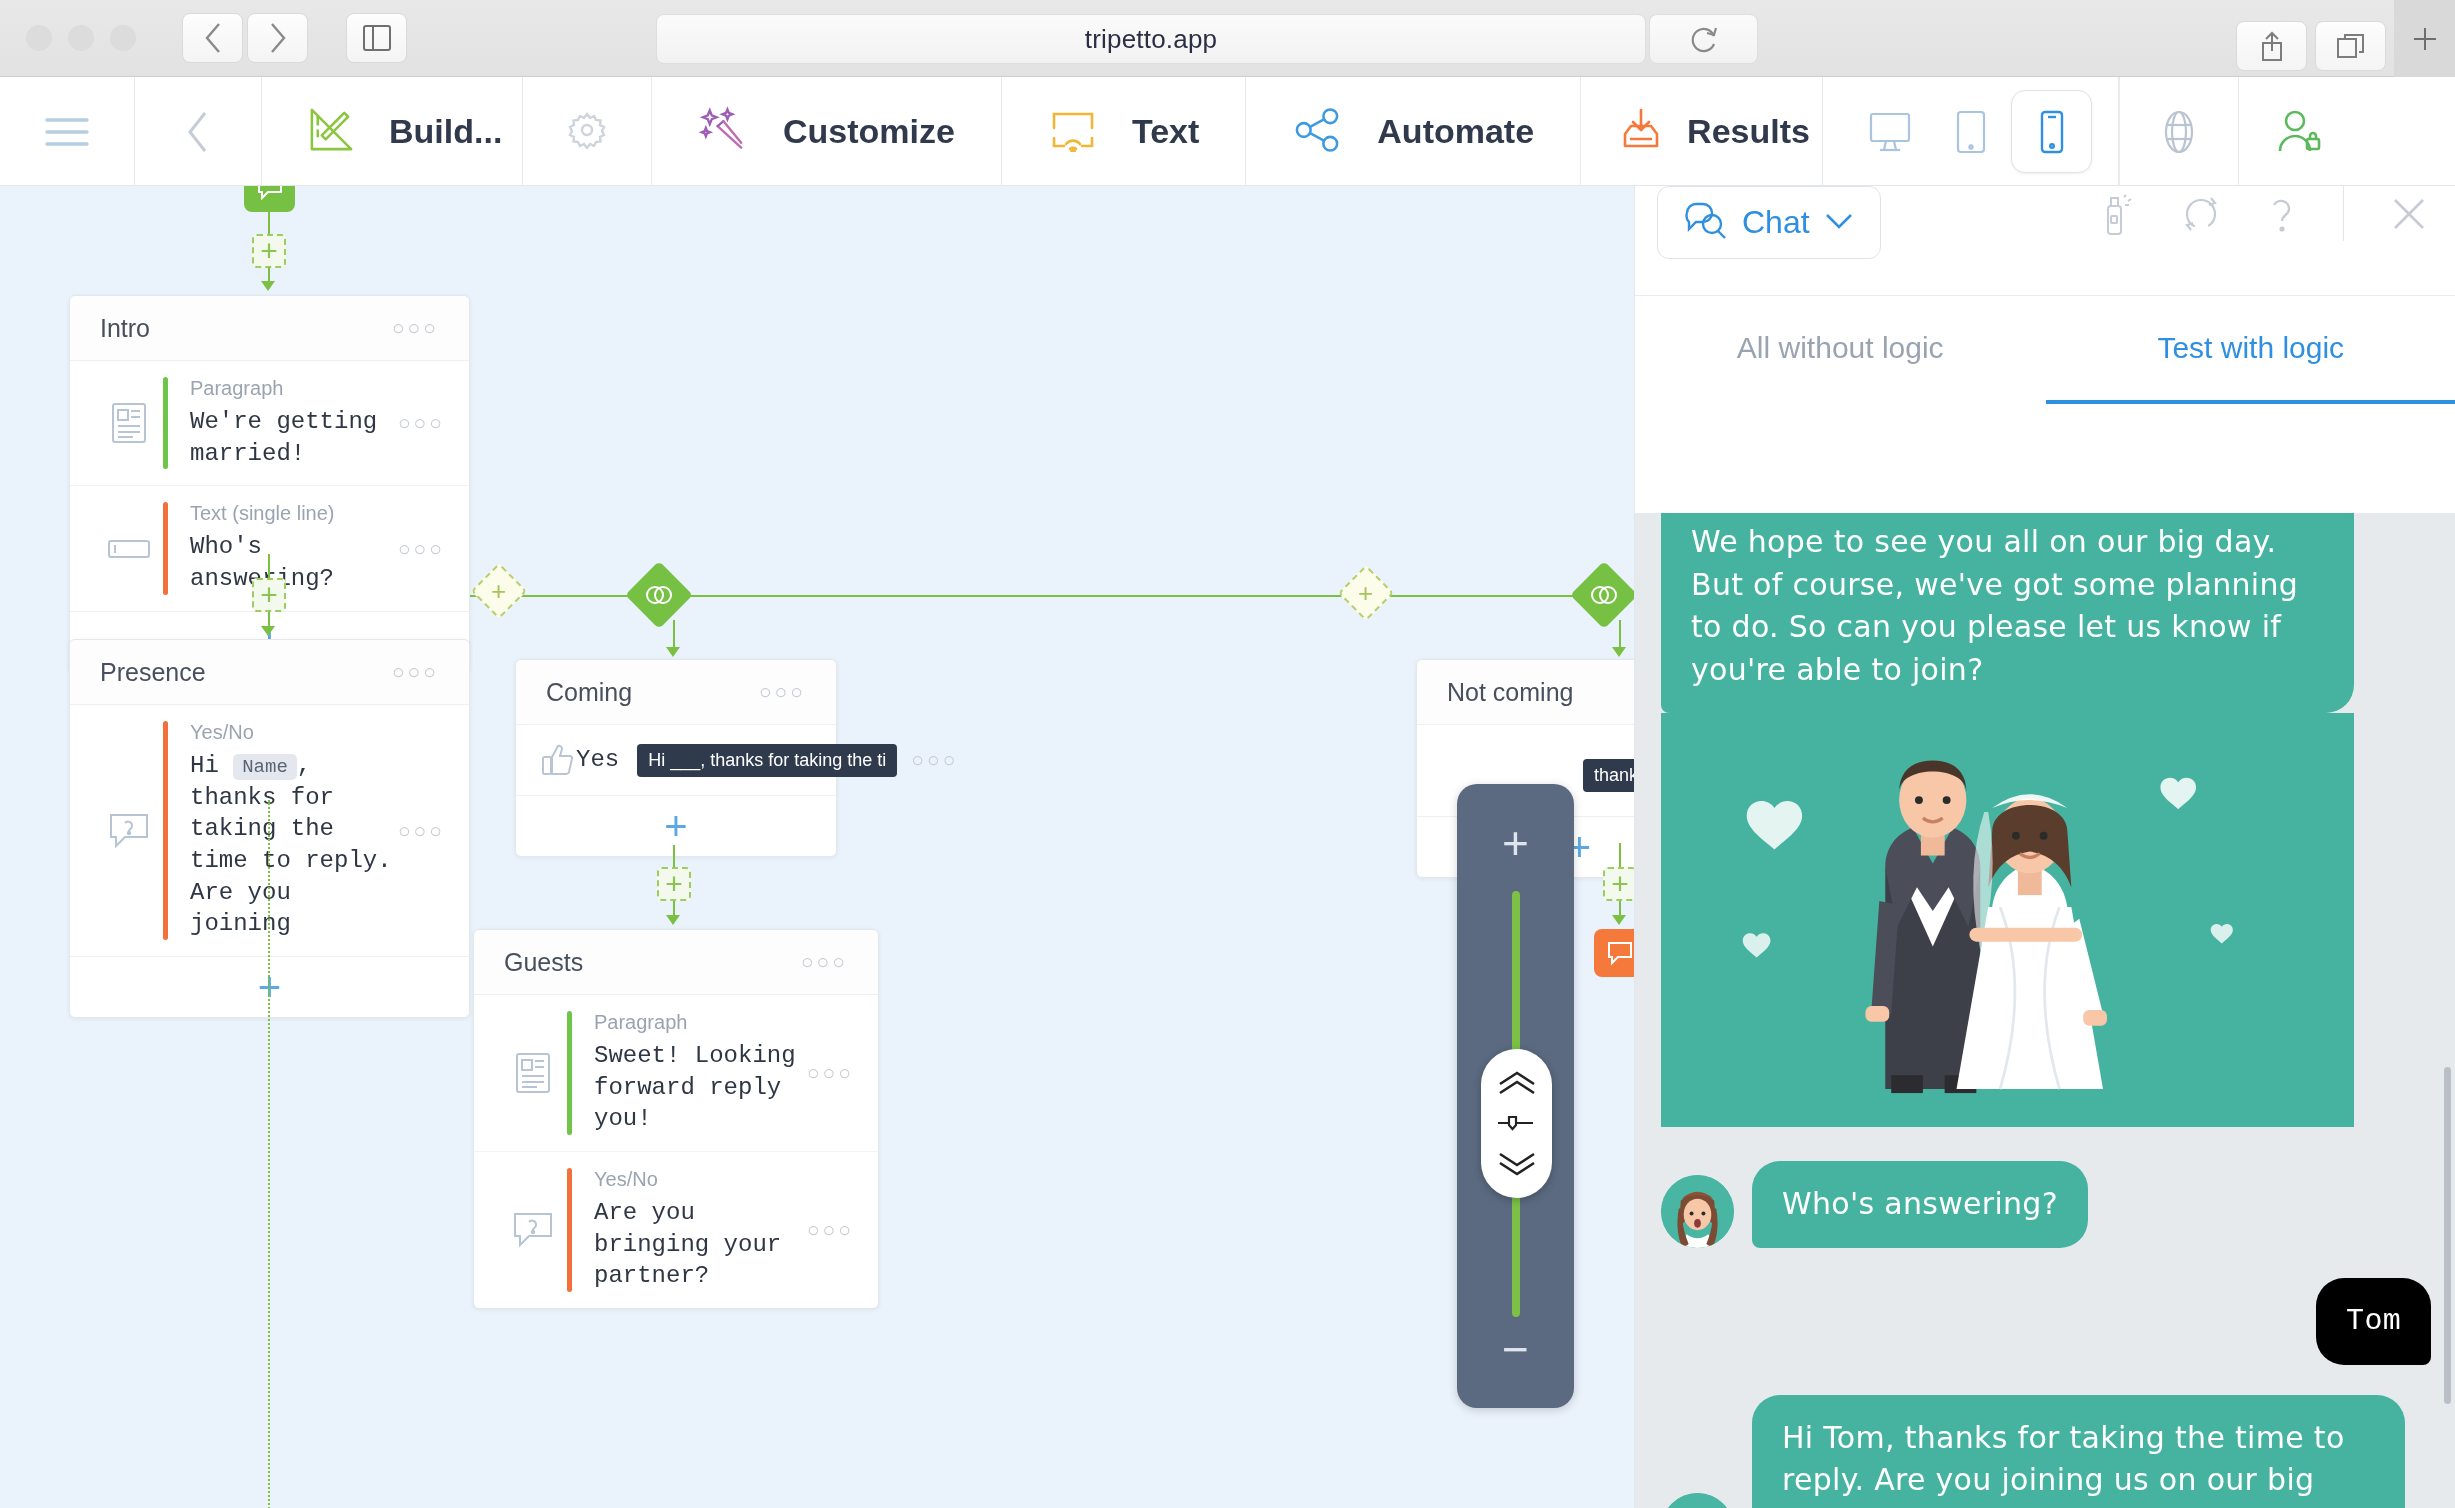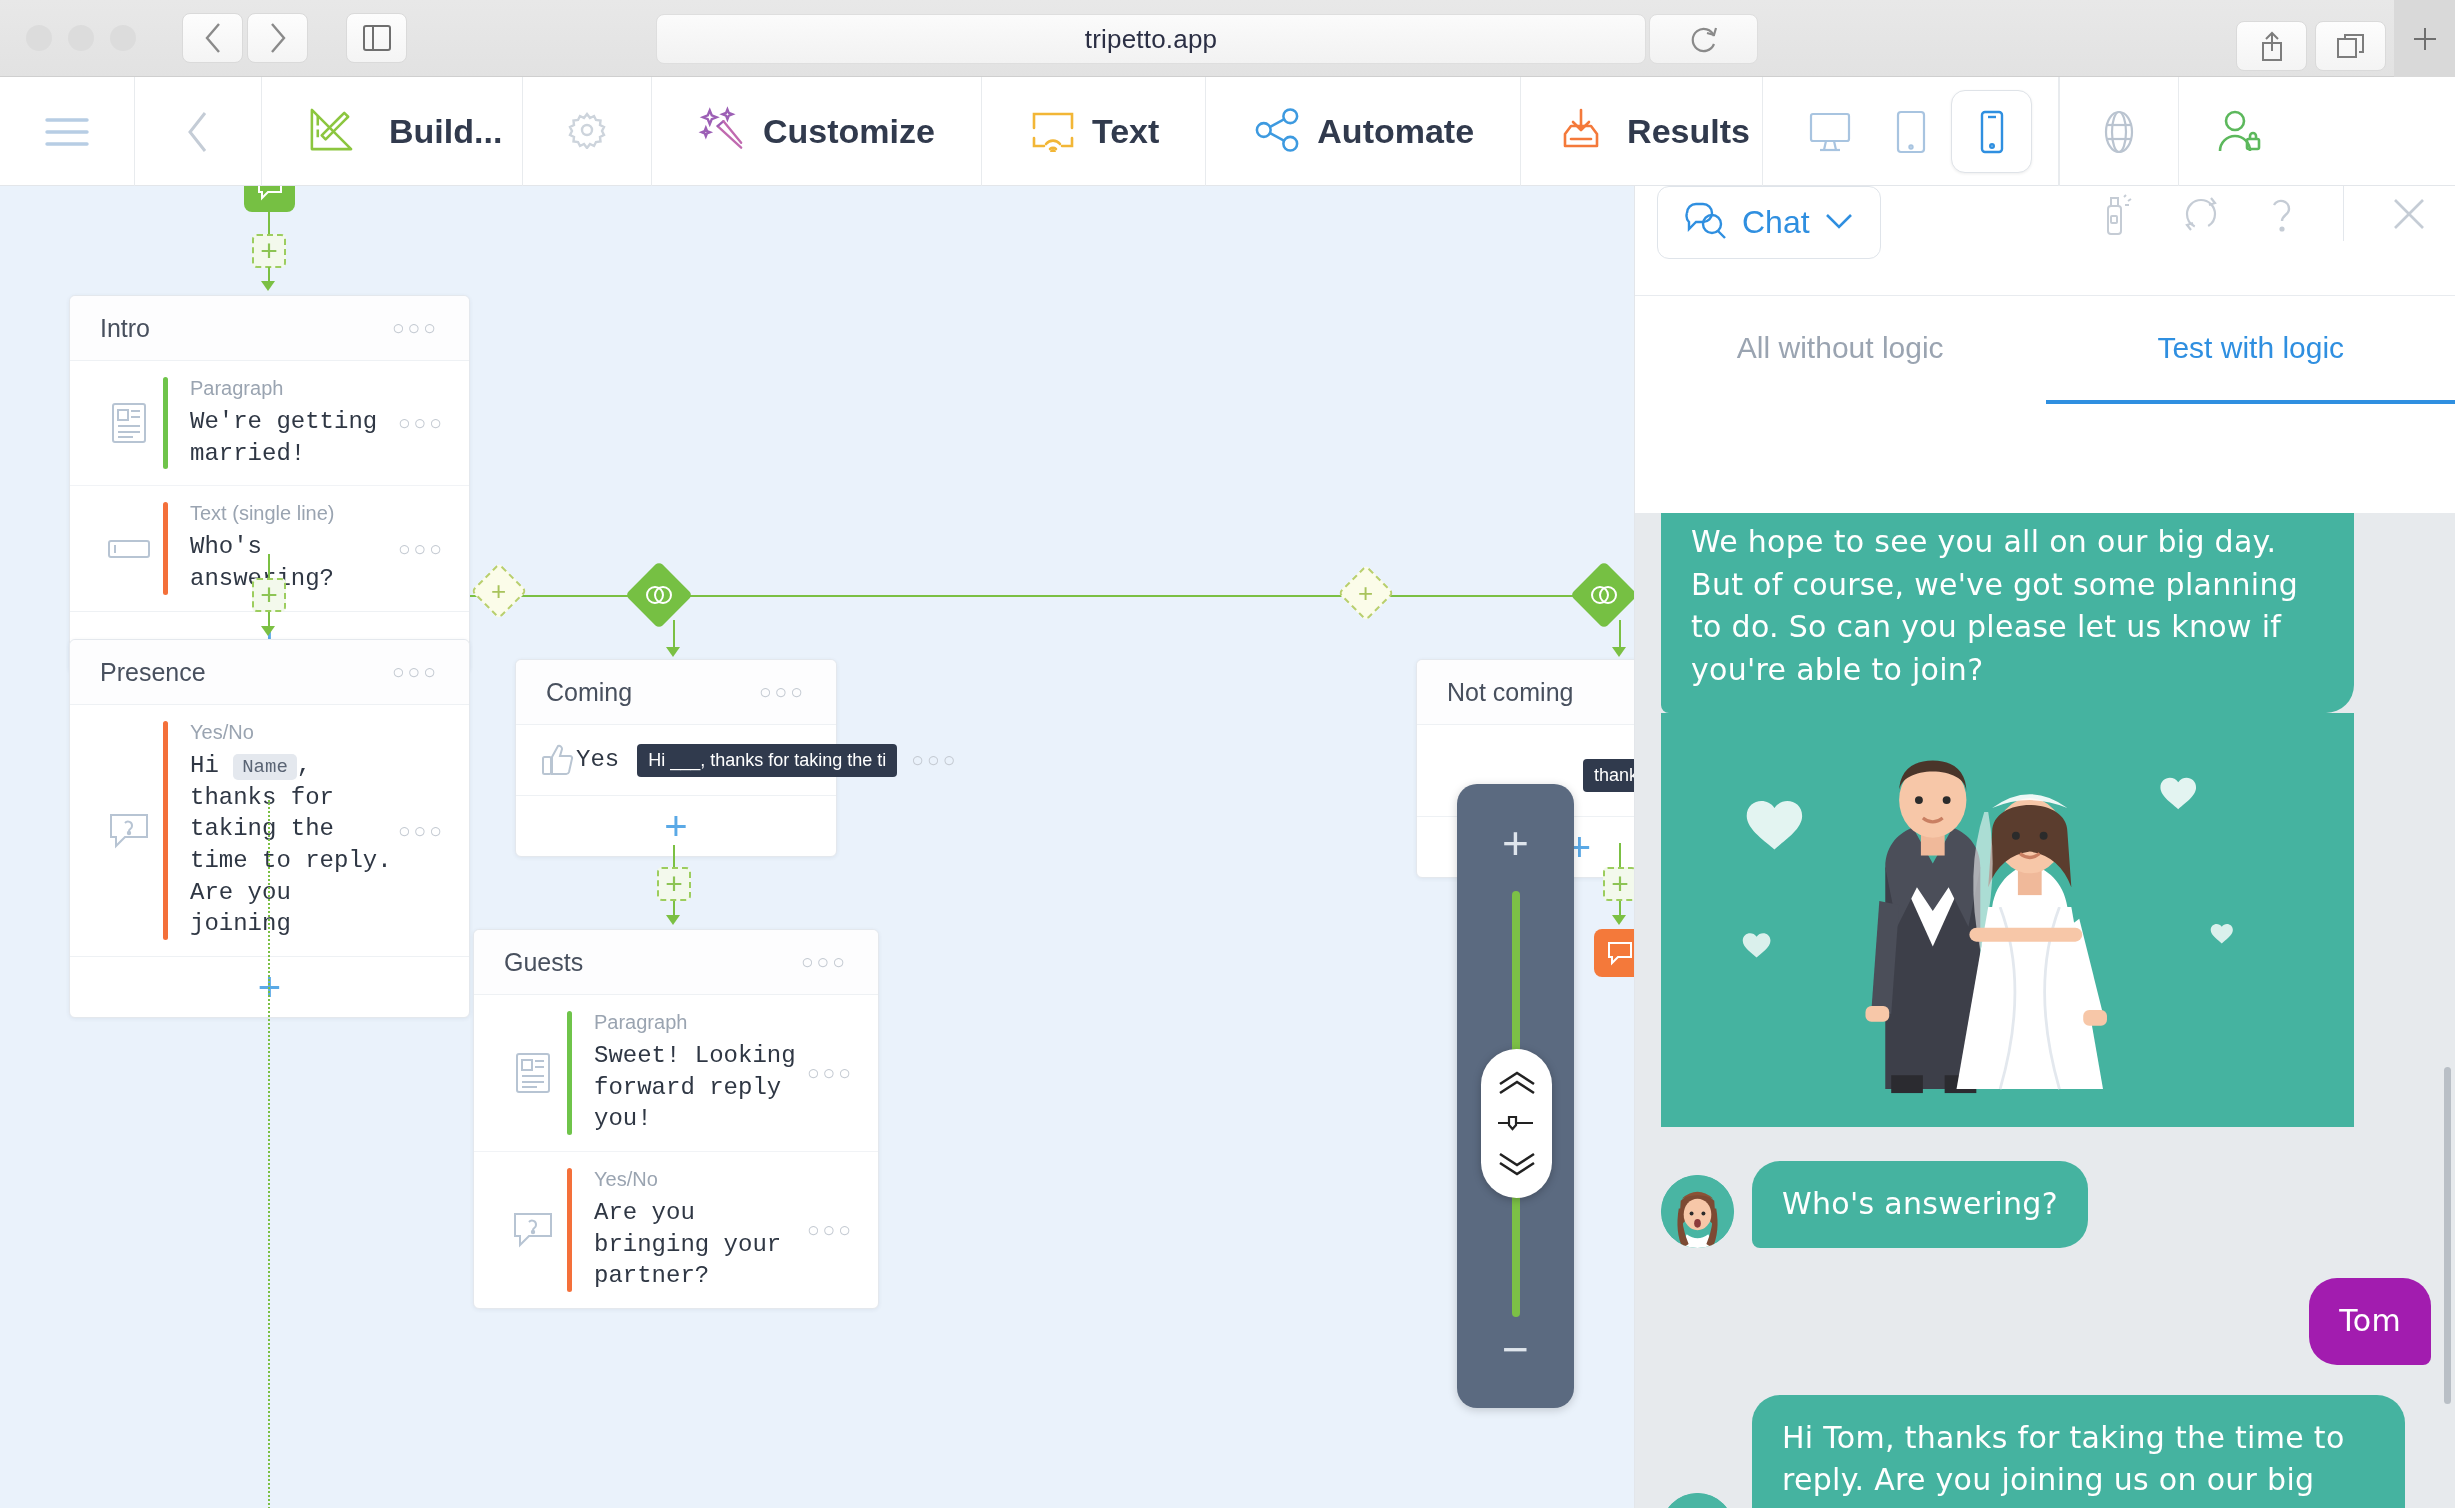--- a/index.html
+++ b/index.html
@@ -45,21 +45,21 @@
   .plusbtn { width:61px; height:77px; margin-top:-14px; background:#d9d9d9;
     display:flex; align-items:center; justify-content:center; color:#6f6f6f; border:none; border-radius:0;}
 
   
   .apptop { position:absolute; top:77px; left:0; width:2455px; height:109px; display:flex;
     background:#fff; border-bottom:1px solid #e3e6ea; }
   .tbcell { display:flex; align-items:center; height:109px; border-right:1px solid #e8ebee; }
   .tb-hamburger { width:135px; justify-content:center; }
   .tb-back { width:127px; justify-content:center; }
   .tb-build { width:390px; padding-left:44px; gap:32px; position:relative; }
-  .tb-tab { padding:0 46px; gap:14px; }
+  .tb-tab { padding:0 46px; gap:34px; }
   .tb-label { font-size:34px; font-weight:bold; color:#313a4d; white-space:nowrap;}
   .gearsep { position:absolute; right:0; top:0; height:109px; width:129px;
     display:flex; align-items:center; justify-content:center; border-left:1px solid #e8ebee; }
   .tb-results { width:242px; padding-left:36px; gap:22px; }
   .devgroup { display:flex; align-items:center; height:109px; }
   .devbtn { width:81px; height:109px; display:flex; align-items:center; justify-content:center; }
   .devbtn.sel { background:#fff; border:1px solid #dfe3e8; border-radius:14px;
     height:83px; box-shadow:0 1px 3px rgba(0,0,0,.07); }
   .iconbtn { width:119px; height:109px; display:flex; align-items:center; justify-content:center;
     border-left:1px solid #e8ebee; }
@@ -138,21 +138,21 @@
     color:#9aa4b1; border-bottom:4px solid transparent;}
   .tab.active { color:#2f8fe0; border-bottom-color:#2f8fe0; }
   .chatbody { position:absolute; top:327px; left:0; width:822px; height:996px;
     background:#e7eaed; padding:0 26px; }
   .msgrow { display:flex; align-items:flex-end; gap:18px; margin-bottom:30px; }
   .msgrow.right { justify-content:flex-end; }
   .avatar { width:73px; height:73px; border-radius:50%; overflow:hidden; flex:0 0 73px; background:#46b6a4;}
   .bubble { background:#45b3a0; color:#fff; border-radius:28px 28px 28px 8px; padding:22px 30px;
     font-size:30px; line-height:1.42; max-width:634px;
     font-family:"DejaVu Sans", sans-serif; letter-spacing:0.3px;}
-  .bubble.dark { background:#a21caf; border-radius:28px 28px 8px 28px; }
+  .bubble.dark { background:#000000; border-radius:28px 28px 8px 28px;font-family:Liberation Mono, monospace; }
   .bubble.top { border-radius:0 0 28px 8px; margin-bottom:0; }
   .illus { background:#45b3a0; border-radius:0; padding:0 30px 24px; max-width:693px;}
   .scrollbar { position:absolute; right:6px; top:554px; width:7px; height:337px;
     background:#b9bfc6; border-radius:4px; }
 </style>
 </head>
 <body>
 
 <div class="chrome">
   <div class="traffic">

